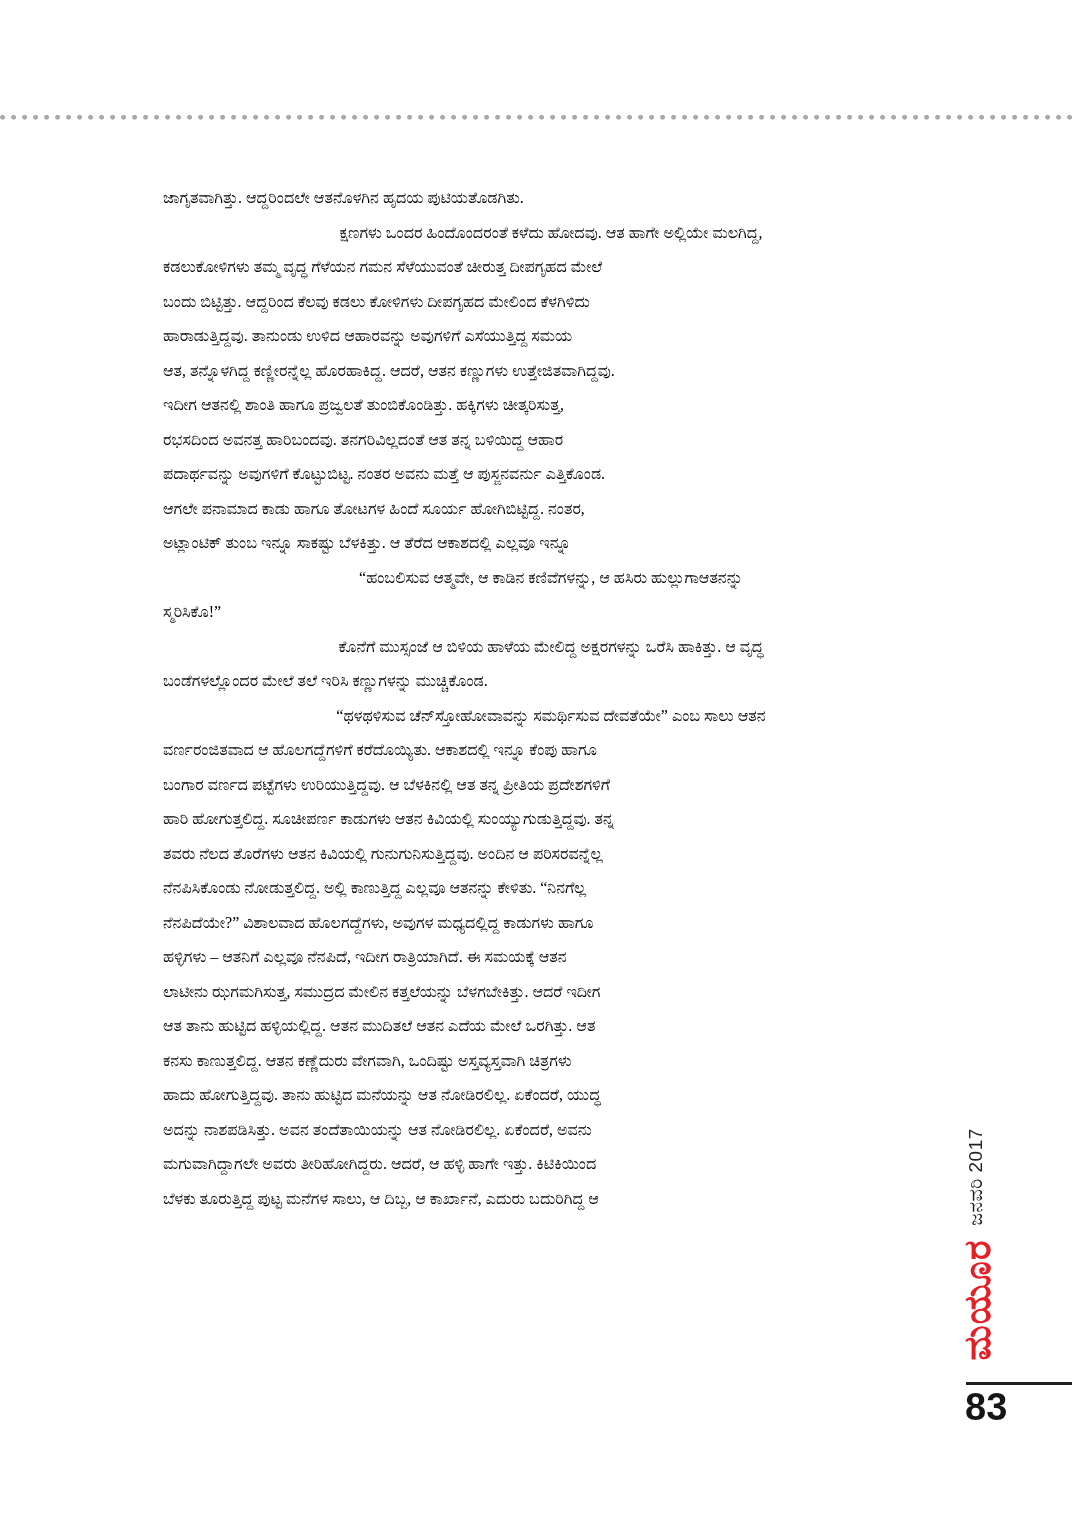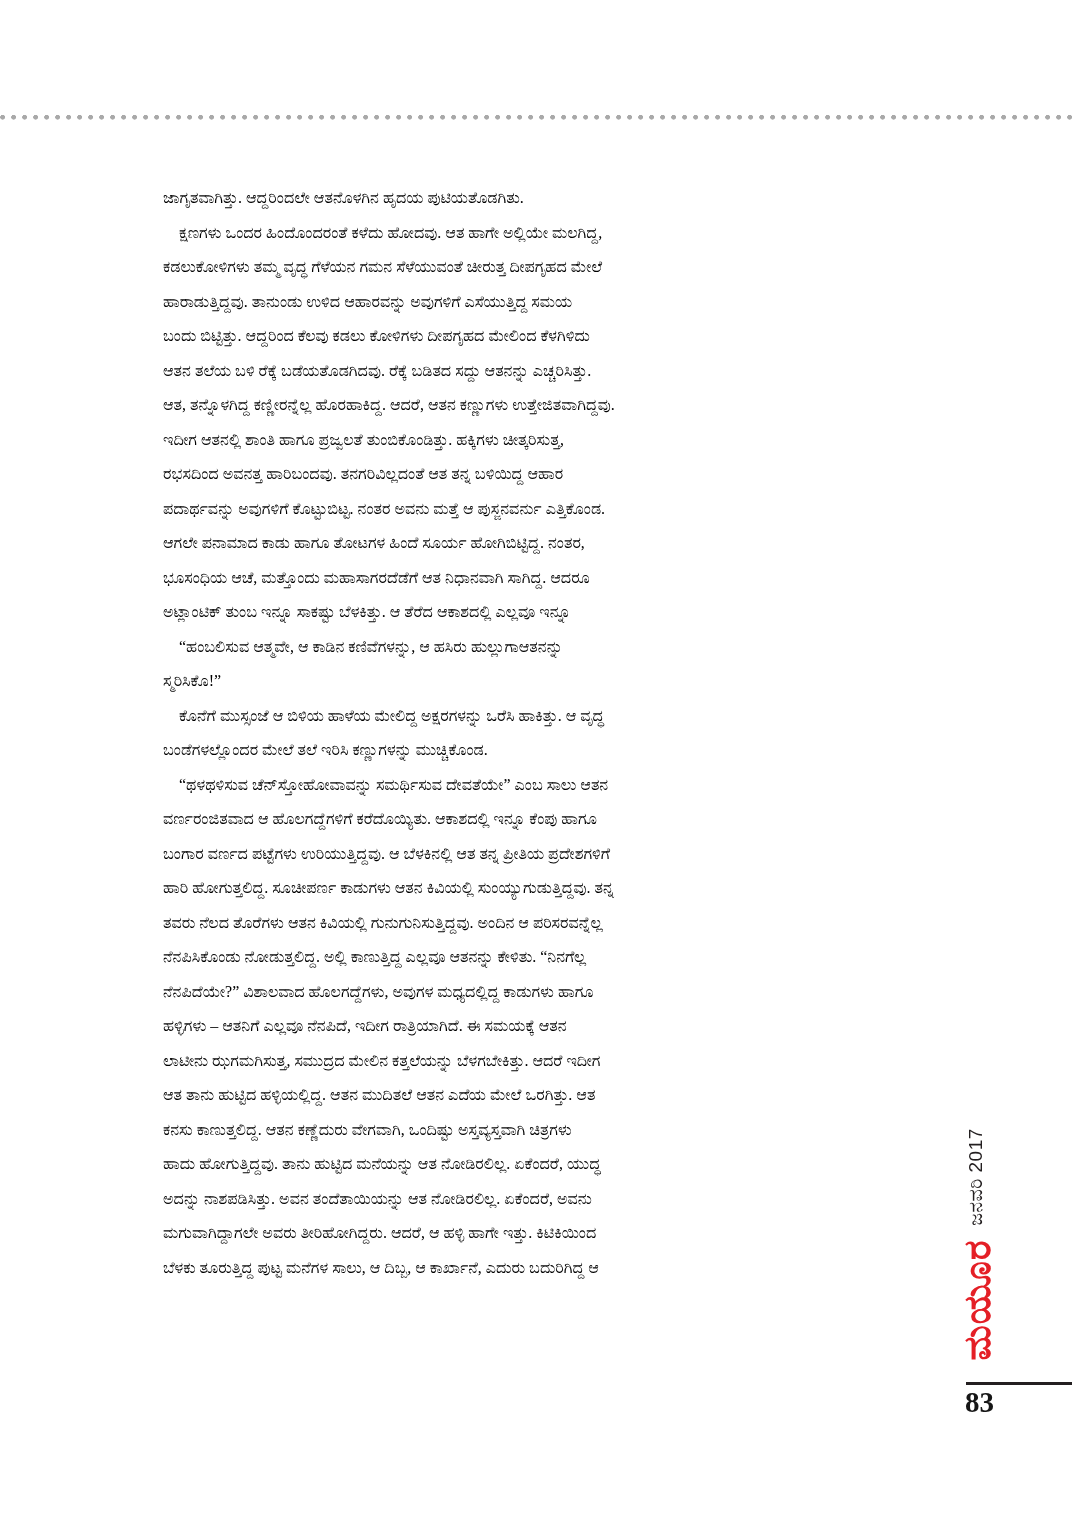--- a/index.html
+++ b/index.html
@@ -29,21 +29,21 @@
     position: absolute;
     left: 163px;
     top: 181px;
     width: 760px;
     color: #000000;
     font-size: 16px;
     line-height: 34.5px;
   }
   .para { margin: 0; padding: 0; }
   .line { display: block; white-space: nowrap; }
-  .line.indent { padding-left: 16px; }
+  .line.indent { padding-left: 16px; text-align: center; }
 
   .issue-date {
     position: absolute;
     left: 976px;
     top: 1177px;
     transform: translate(-50%, -50%) rotate(-90deg);
     font-family: "Liberation Sans", sans-serif;
     font-size: 19px;
     letter-spacing: 0.5px;
     color: #231f20;
@@ -69,49 +69,47 @@
     top: 1382px;
     width: 106px;
     height: 3px;
     background: #231f20;
   }
 
   .page-number {
     position: absolute;
     left: 965px;
     top: 1386px;
-    font-family: Liberation Serif, serif;
+    font-family: Liberation Sans, sans-serif;
     font-weight: 700;
-    font-size: 29px;
+    font-size: 38px;
     color: #161616;
   }
 </style>
 </head>
 <body>
 
 <div class="page">
 
   <div class="dotted-rule"></div>
 
   <div class="article">
       <p class="para">
         <span class="line">ಜಾಗೃತವಾಗಿತ್ತು. ಆದ್ದರಿಂದಲೇ ಆತನೊಳಗಿನ ಹೃದಯ ಪುಟಿಯತೊಡಗಿತು.</span>
       </p>
       <p class="para">
         <span class="line indent">ಕ್ಷಣಗಳು ಒಂದರ ಹಿಂದೊಂದರಂತೆ ಕಳೆದು ಹೋದವು. ಆತ ಹಾಗೇ ಅಲ್ಲಿಯೇ ಮಲಗಿದ್ದ,</span>
         <span class="line">ಕಡಲುಕೋಳಿಗಳು ತಮ್ಮ ವೃದ್ಧ ಗೆಳೆಯನ ಗಮನ ಸೆಳೆಯುವಂತೆ ಚೀರುತ್ತ ದೀಪಗೃಹದ ಮೇಲೆ</span>
+        <span class="line">ಬಂದು ಬಿಟ್ಟಿತ್ತು. ಆದ್ದರಿಂದ ಕೆಲವು ಕಡಲು ಕೋಳಿಗಳು ದೀಪಗೃಹದ ಮೇಲಿಂದ ಕೆಳಗಿಳಿದು</span>
         <span class="line">ಹಾರಾಡುತ್ತಿದ್ದವು. ತಾನುಂಡು ಉಳಿದ ಆಹಾರವನ್ನು ಅವುಗಳಿಗೆ ಎಸೆಯುತ್ತಿದ್ದ ಸಮಯ</span>
-        <span class="line">ಬಂದು ಬಿಟ್ಟಿತ್ತು. ಆದ್ದರಿಂದ ಕೆಲವು ಕಡಲು ಕೋಳಿಗಳು ದೀಪಗೃಹದ ಮೇಲಿಂದ ಕೆಳಗಿಳಿದು</span>
-        <span class="line">ಆತನ ತಲೆಯ ಬಳಿ ರೆಕ್ಕೆ ಬಡೆಯತೊಡಗಿದವು. ರೆಕ್ಕೆ ಬಡಿತದ ಸದ್ದು ಆತನನ್ನು ಎಚ್ಚರಿಸಿತ್ತು.</span>
         <span class="line">ಆತ, ತನ್ನೊಳಗಿದ್ದ ಕಣ್ಣೀರನ್ನೆಲ್ಲ ಹೊರಹಾಕಿದ್ದ. ಆದರೆ, ಆತನ ಕಣ್ಣುಗಳು ಉತ್ತೇಜಿತವಾಗಿದ್ದವು.</span>
         <span class="line">ಇದೀಗ ಆತನಲ್ಲಿ ಶಾಂತಿ ಹಾಗೂ ಪ್ರಜ್ವಲತೆ ತುಂಬಿಕೊಂಡಿತ್ತು. ಹಕ್ಕಿಗಳು ಚೀತ್ಕರಿಸುತ್ತ,</span>
         <span class="line">ರಭಸದಿಂದ ಅವನತ್ತ ಹಾರಿಬಂದವು. ತನಗರಿವಿಲ್ಲದಂತೆ ಆತ ತನ್ನ ಬಳಿಯಿದ್ದ ಆಹಾರ</span>
         <span class="line">ಪದಾರ್ಥವನ್ನು ಅವುಗಳಿಗೆ ಕೊಟ್ಟುಬಿಟ್ಟ. ನಂತರ ಅವನು ಮತ್ತೆ ಆ ಪುಸ್ಜನವರ್ನು ಎತ್ತಿಕೊಂಡ.</span>
         <span class="line">ಆಗಲೇ ಪನಾಮಾದ ಕಾಡು ಹಾಗೂ ತೋಟಗಳ ಹಿಂದೆ ಸೂರ್ಯ ಹೋಗಿಬಿಟ್ಟಿದ್ದ. ನಂತರ,</span>
-        <span class="line">ಭೂಸಂಧಿಯ ಆಚೆ, ಮತ್ತೊಂದು ಮಹಾಸಾಗರದೆಡೆಗೆ ಆತ ನಿಧಾನವಾಗಿ ಸಾಗಿದ್ದ. ಆದರೂ</span>
         <span class="line">ಅಟ್ಲಾಂಟಿಕ್ ತುಂಬ ಇನ್ನೂ ಸಾಕಷ್ಟು ಬೆಳಕಿತ್ತು. ಆ ತೆರೆದ ಆಕಾಶದಲ್ಲಿ ಎಲ್ಲವೂ ಇನ್ನೂ</span>
       </p>
       <p class="para">
         <span class="line indent">“ಹಂಬಲಿಸುವ ಆತ್ಮವೇ, ಆ ಕಾಡಿನ ಕಣಿವೆಗಳನ್ನು, ಆ ಹಸಿರು ಹುಲ್ಲುಗಾಆತನನ್ನು</span>
         <span class="line">ಸ್ಮರಿಸಿಕೊ!”</span>
       </p>
       <p class="para">
         <span class="line indent">ಕೊನೆಗೆ ಮುಸ್ಸಂಜೆ ಆ ಬಿಳಿಯ ಹಾಳೆಯ ಮೇಲಿದ್ದ ಅಕ್ಷರಗಳನ್ನು ಒರೆಸಿ ಹಾಕಿತ್ತು. ಆ ವೃದ್ಧ</span>
         <span class="line">ಬಂಡೆಗಳಲ್ಲೊಂದರ ಮೇಲೆ ತಲೆ ಇರಿಸಿ ಕಣ್ಣುಗಳನ್ನು ಮುಚ್ಚಿಕೊಂಡ.</span>
       </p>

